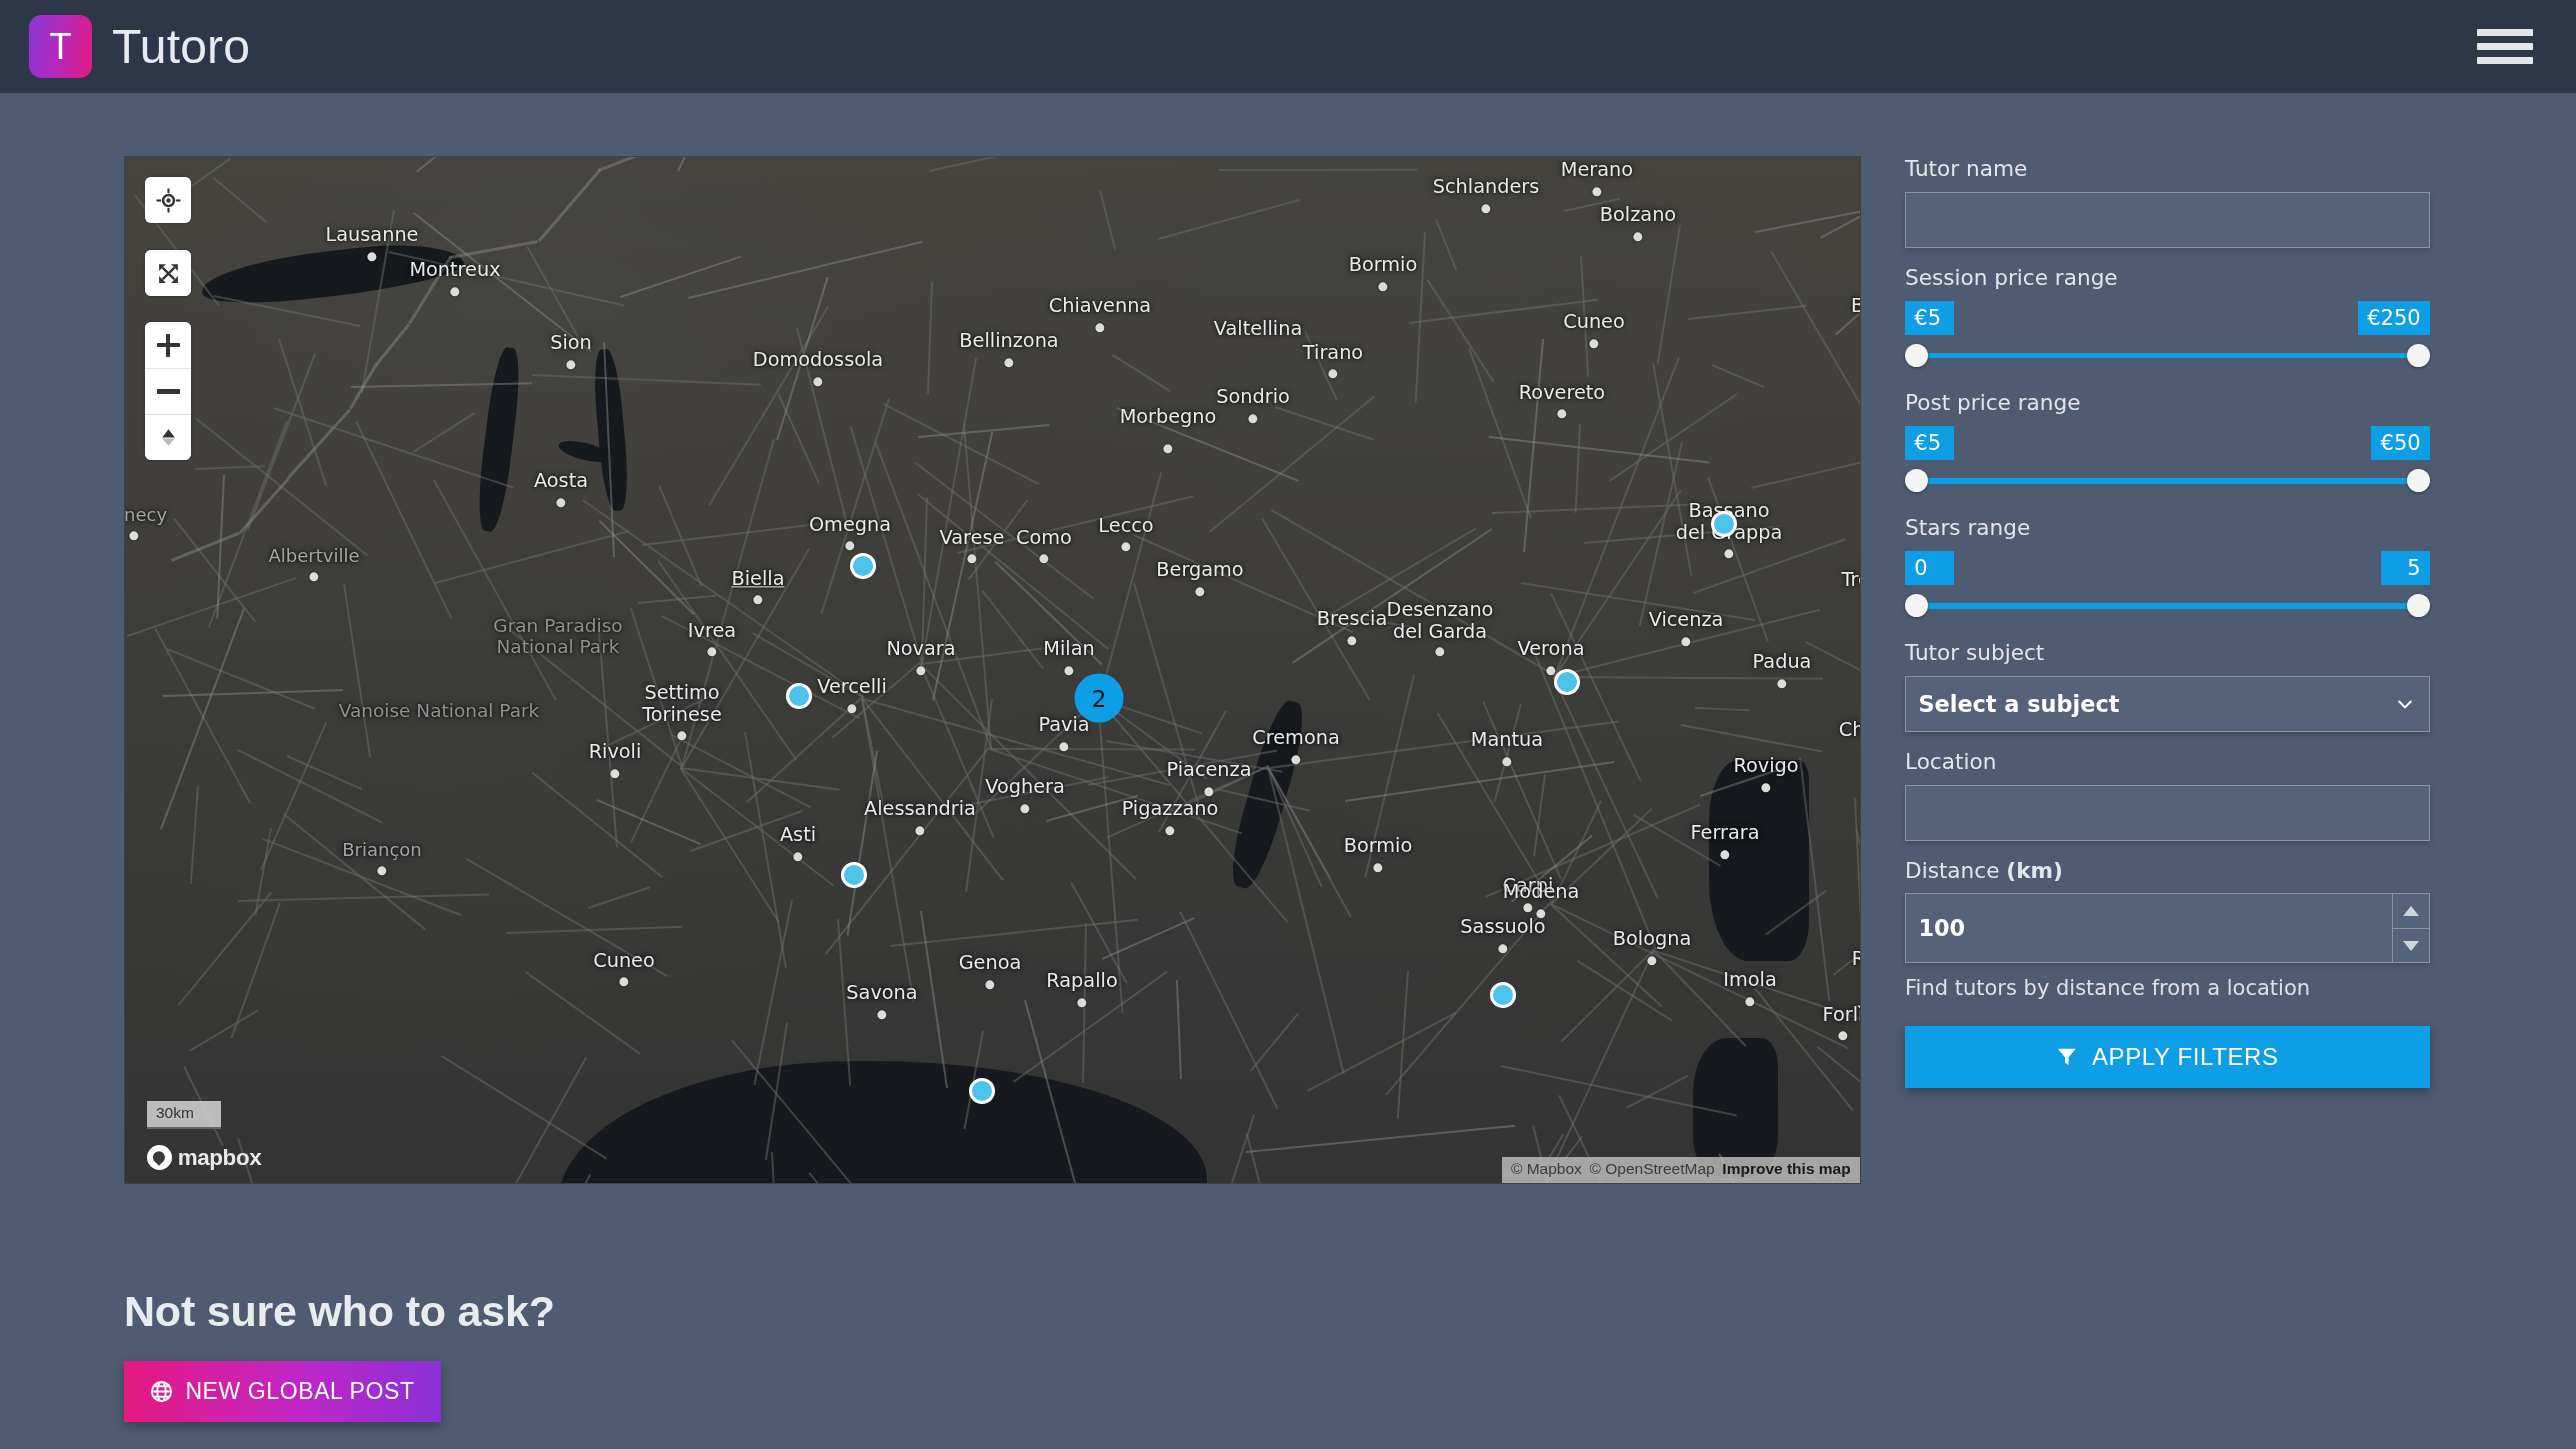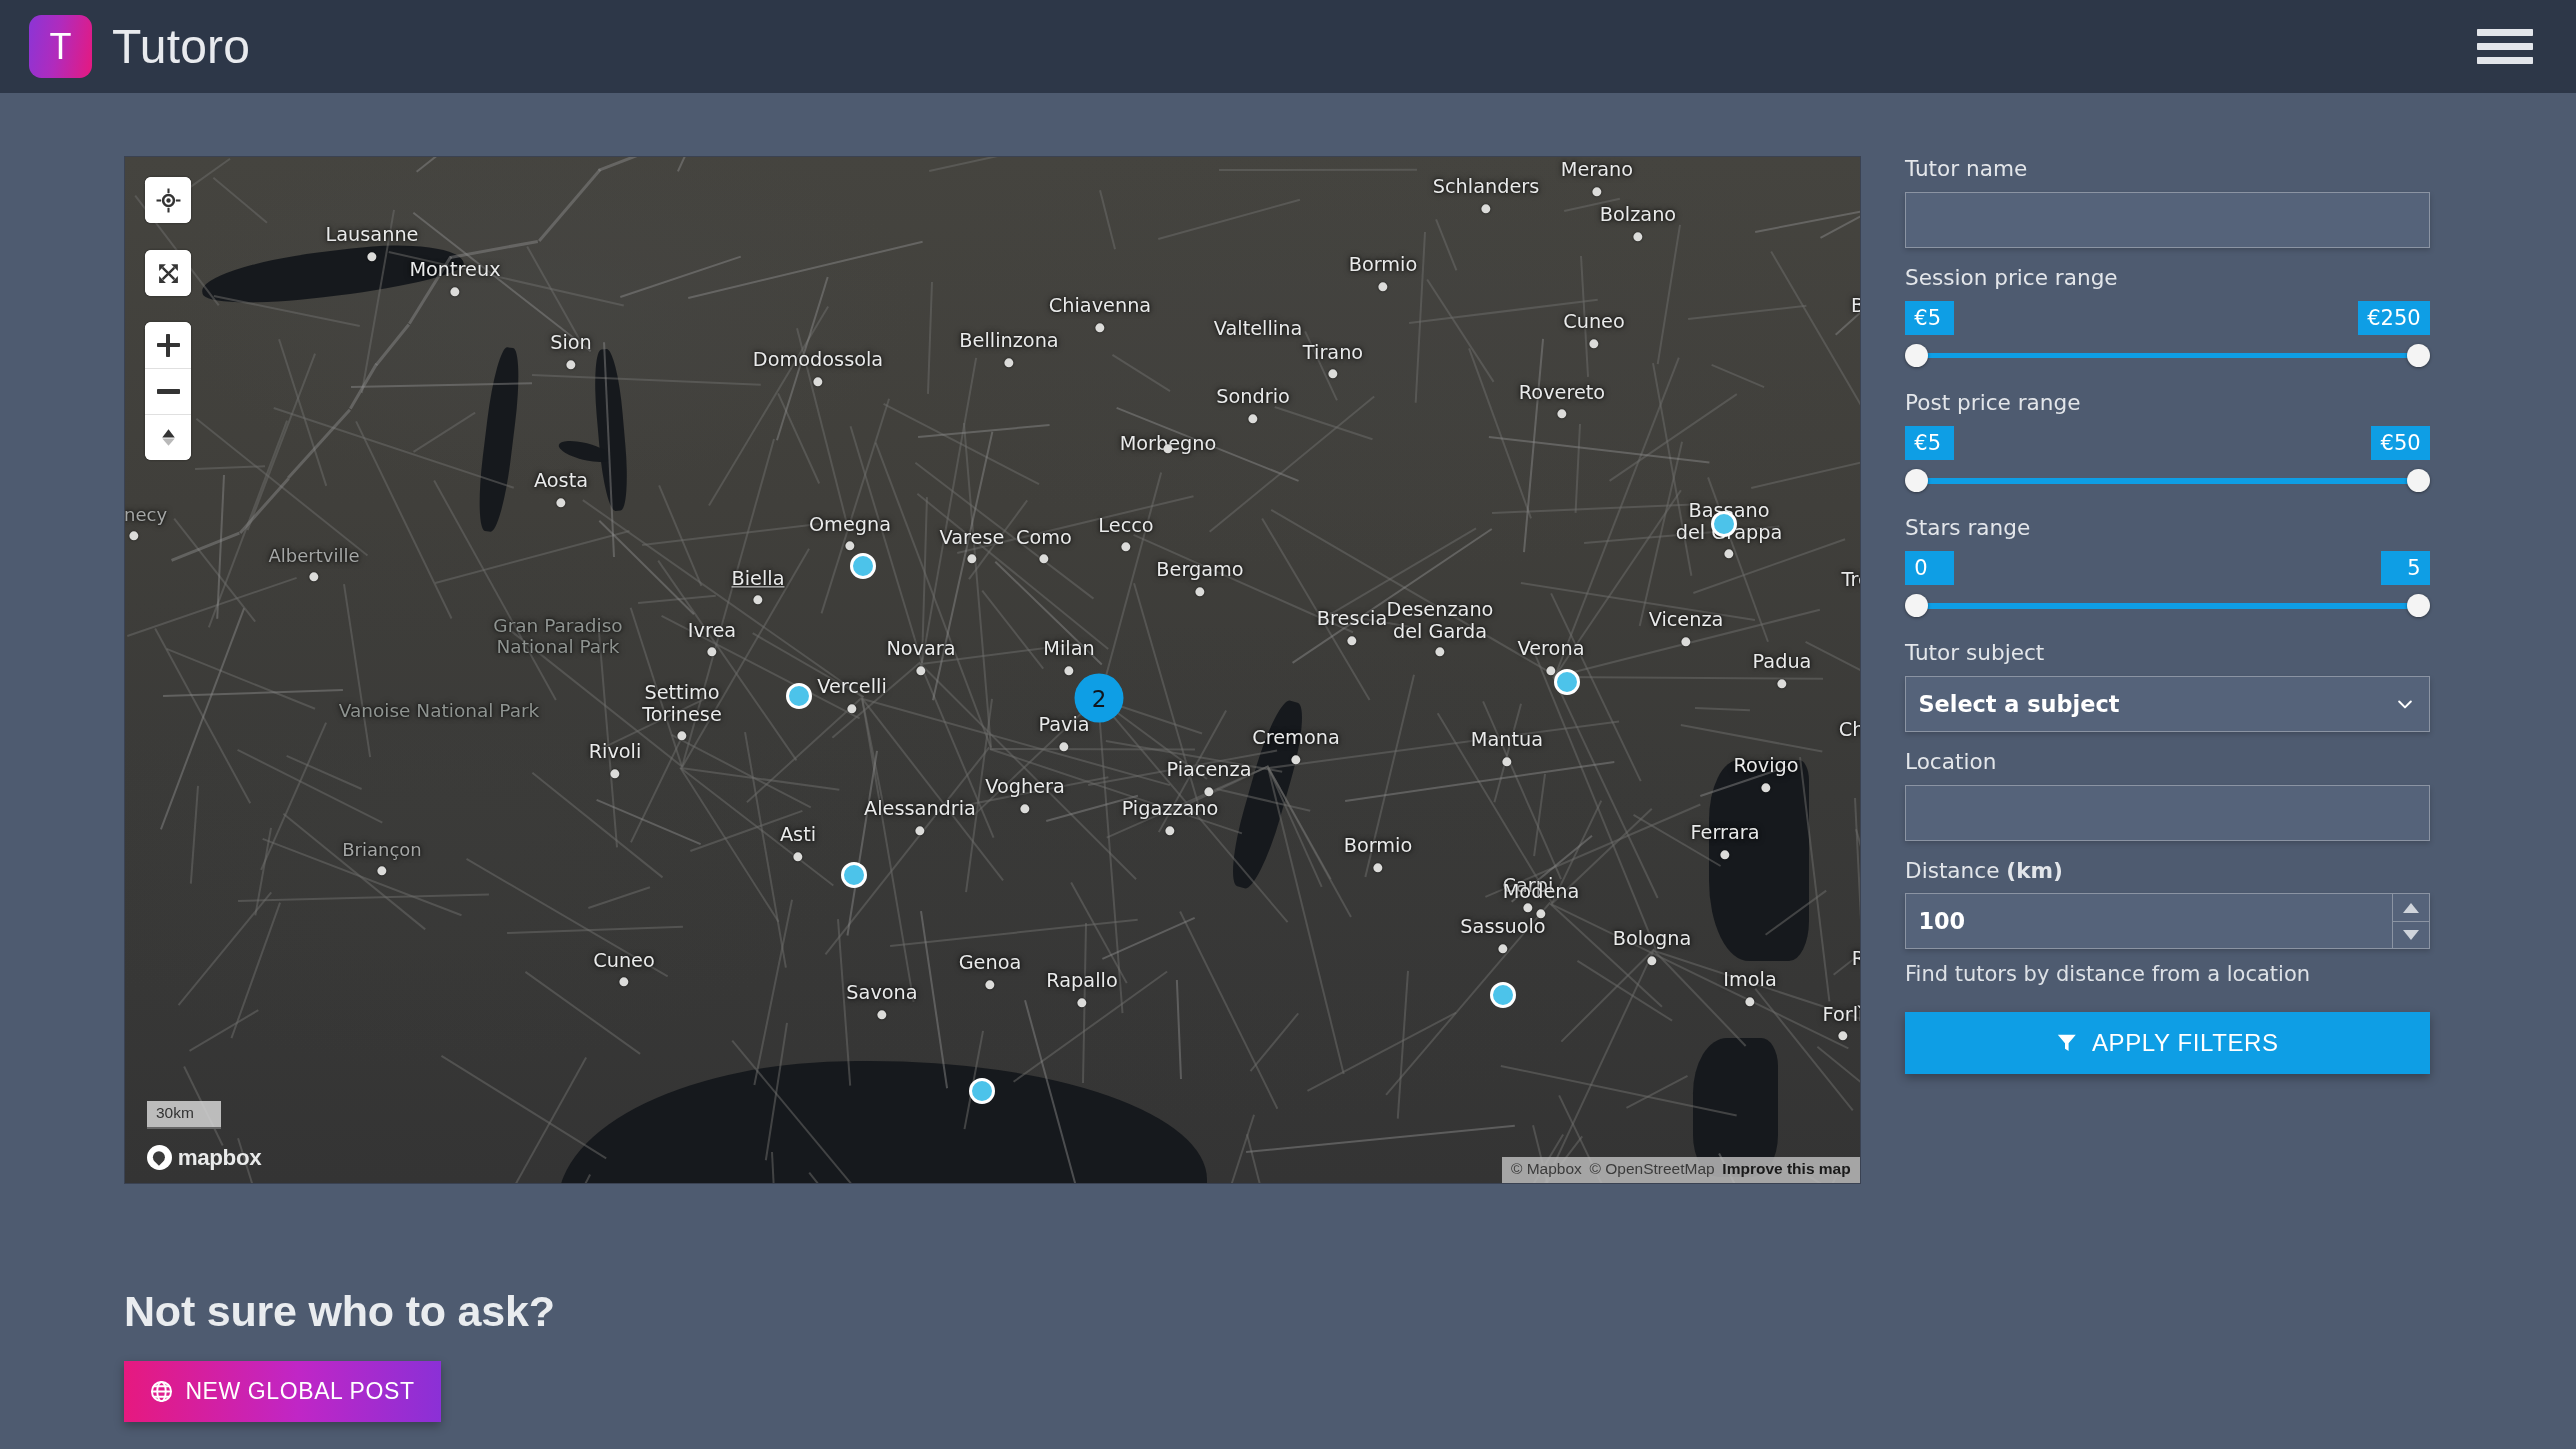--- a/index.html
+++ b/index.html
@@ -320,21 +320,21 @@
     font-family: "DejaVu Sans", sans-serif;
   }
   .select-caret {
     position: absolute; right: 14px; top: 50%;
     transform: translateY(-50%);
     width: 20px; height: 20px;
   }
 
   
   .stepper {
-    position: relative; width: 525px; height: 56px;
+    position: relative; width: 525px; height: 70px;
     background: #55637a;
     border: 0.8px solid #8b94a3;
     box-shadow: 0 3.1px 5.4px rgba(0,0,0,.20);
     display: flex; align-items: flex-end;
   }
   .stepper-input {
     flex: 1 1 auto; height: 100%;
     background: transparent; border: none; outline: none;
     color: #ffffff; font-size: 22.4px; font-weight: bold;
     padding: 0 12.4px;
@@ -699,21 +699,21 @@
           <div class="city-dot" style="left: 725px; top: 389px;"></div>
           <div class="city" style="left: 884px; top: 195px;">Bellinzona</div>
           <div class="city-dot" style="left: 884px; top: 206px;"></div>
           <div class="city" style="left: 975px; top: 160px;">Chiavenna</div>
           <div class="city-dot" style="left: 975px; top: 171px;"></div>
           <div class="city" style="left: 1133px; top: 183px;">Valtellina</div>
           <div class="city" style="left: 1208px; top: 207px;">Tirano</div>
           <div class="city-dot" style="left: 1208px; top: 217px;"></div>
           <div class="city" style="left: 1128px; top: 251px;">Sondrio</div>
           <div class="city-dot" style="left: 1128px; top: 262px;"></div>
-          <div class="city" style="left: 1043px; top: 298px;">Morbegno</div>
+          <div class="city" style="left: 1043px; top: 271px;">Morbegno</div>
           <div class="city-dot" style="left: 1043px; top: 292px;"></div>
           <div class="city" style="left: 847px; top: 392px;">Varese</div>
           <div class="city-dot" style="left: 847px; top: 402px;"></div>
           <div class="city" style="left: 919px; top: 392px;">Como</div>
           <div class="city-dot" style="left: 919px; top: 402px;"></div>
           <div class="city" style="left: 1001px; top: 380px;">Lecco</div>
           <div class="city-dot" style="left: 1001px; top: 390px;"></div>
           <div class="city" style="left: 1075px; top: 424px;">Bergamo</div>
           <div class="city-dot" style="left: 1075px; top: 435px;"></div>
           <div class="city" style="left: 796px; top: 503px;">Novara</div>

